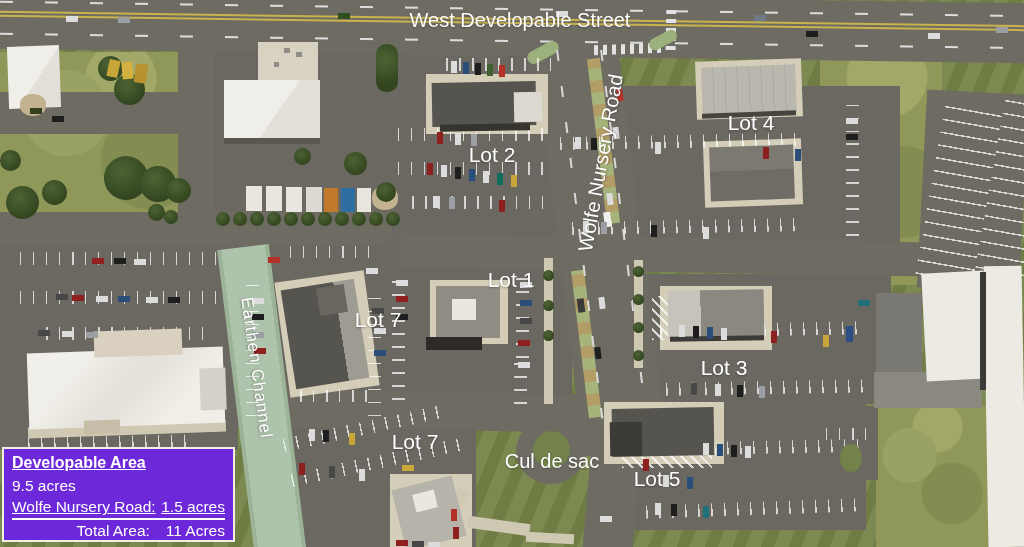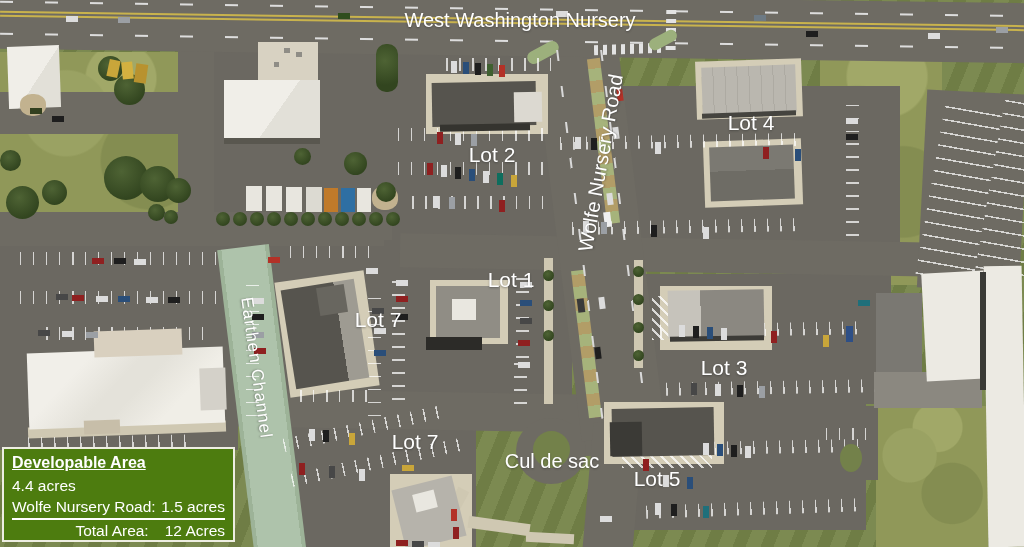--- a/index.html
+++ b/index.html
@@ -14,25 +14,25 @@
   .lbl.street{left:520px;top:20px;font-size:20px;}
   .lbl.road{left:601px;top:163px;font-size:20px;transform:translate(-50%,-50%) rotate(-80deg);}
   .lbl.channel{left:256px;top:368px;font-size:17px;transform:translate(-50%,-50%) rotate(82deg);letter-spacing:1px;}
   .lbl.cul{left:552px;top:461px;font-size:20px;}
   .lbl.lot{font-size:21px;}
   .lbl.l1{left:751px;top:123px;} .lbl.l2{left:724px;top:368px;}
   .lbl.l3{left:657px;top:479px;} .lbl.l4{left:415px;top:442px;}
   .lbl.l5{left:511px;top:280px;} .lbl.l6{left:492px;top:155px;}
   .lbl.l7{left:378px;top:320px;}
   .legend{position:absolute;left:2px;top:447px;width:233px;height:95px;
-          box-sizing:border-box;background:#4d7c0f;border:2px solid #eeeee2;
+          box-sizing:border-box;background:#6d28d9;border:2px solid #eeeee2;
           padding:3px 8px 4px 8px;color:#fff;font-size:15.5px;line-height:1.38;}
   .legend-title{font-weight:bold;font-size:16px;text-decoration:underline;margin-bottom:1px;}
   .legend-row{display:flex;justify-content:space-between;}
-  .legend-row.u{border-bottom:2px solid #fff;}
+  .legend-row.u{border-bottom:2px solid #fff;text-decoration:underline;}
   .legend-row.last{justify-content:flex-end;gap:16px;}
 </style>
 </head>
 <body>
 
 <div class="stage">
   <div id="scene">
       <div class="shape" style="left: 0px; top: 0px; width: 1024px; height: 547px; background: repeating-linear-gradient(112deg, rgb(111, 125, 69) 0px, rgb(111, 125, 69) 12px, rgb(124, 138, 81) 12px, rgb(124, 138, 81) 26px);"></div>
       <div class="shape" style="left: 0px; top: 52px; width: 220px; height: 175px; background: radial-gradient(circle at 30% 35%, rgb(154, 162, 99) 0px, rgb(154, 162, 99) 22%, transparent 23%), radial-gradient(circle at 68% 62%, rgb(132, 141, 81) 0px, rgb(132, 141, 81) 26%, transparent 27%), radial-gradient(circle at 55% 15%, rgb(161, 168, 104) 0px, rgb(161, 168, 104) 18%, transparent 19%), rgb(144, 152, 89);"></div>
       <div class="shape" style="left: 820px; top: 40px; width: 122px; height: 245px; background: radial-gradient(circle at 30% 35%, rgb(154, 162, 99) 0px, rgb(154, 162, 99) 22%, transparent 23%), radial-gradient(circle at 68% 62%, rgb(132, 141, 81) 0px, rgb(132, 141, 81) 26%, transparent 27%), radial-gradient(circle at 55% 15%, rgb(161, 168, 104) 0px, rgb(161, 168, 104) 18%, transparent 19%), rgb(144, 152, 89);"></div>
@@ -300,40 +300,40 @@
       <div class="shape" style="left: 396px; top: 296px; width: 12px; height: 6px; background: rgb(143, 32, 32);"></div>
       <div class="shape" style="left: 396px; top: 314px; width: 12px; height: 6px; background: rgb(30, 30, 30);"></div>
       <div class="shape" style="left: 520px; top: 282px; width: 12px; height: 6px; background: rgb(220, 220, 220);"></div>
       <div class="shape" style="left: 520px; top: 300px; width: 12px; height: 6px; background: rgb(42, 78, 121);"></div>
       <div class="shape" style="left: 520px; top: 318px; width: 12px; height: 6px; background: rgb(71, 71, 71);"></div>
       <div class="shape" style="left: 518px; top: 340px; width: 12px; height: 6px; background: rgb(143, 32, 32);"></div>
       <div class="shape" style="left: 518px; top: 362px; width: 12px; height: 6px; background: rgb(220, 220, 220);"></div>
     </div>
 
   <div class="labels">
-    <div class="lbl street">West Washington Nursery</div>
+    <div class="lbl street">West Developable Street</div>
     <div class="lbl road">Wolfe Nursery Road</div>
     <div class="lbl channel">Earthen Channel</div>
     <div class="lbl cul">Cul de sac</div>
     <div class="lbl lot l1">Lot 4</div>
     <div class="lbl lot l2">Lot 3</div>
     <div class="lbl lot l3">Lot 5</div>
     <div class="lbl lot l4">Lot 7</div>
     <div class="lbl lot l5">Lot 1</div>
     <div class="lbl lot l6">Lot 2</div>
     <div class="lbl lot l7">Lot 7</div>
   </div>
 
   <div class="legend">
     <div class="legend-title">Developable Area</div>
     <div class="legend-row">
-      <span>4.4 acres</span>
+      <span>9.5 acres</span>
     </div>
     <div class="legend-row u">
       <span>Wolfe Nursery Road:</span>
       <span>1.5 acres</span>
     </div>
     <div class="legend-row last">
       <span>Total Area:</span>
-      <span>12 Acres</span>
+      <span>11 Acres</span>
     </div>
   </div>
 </div>
 
 </body></html>

